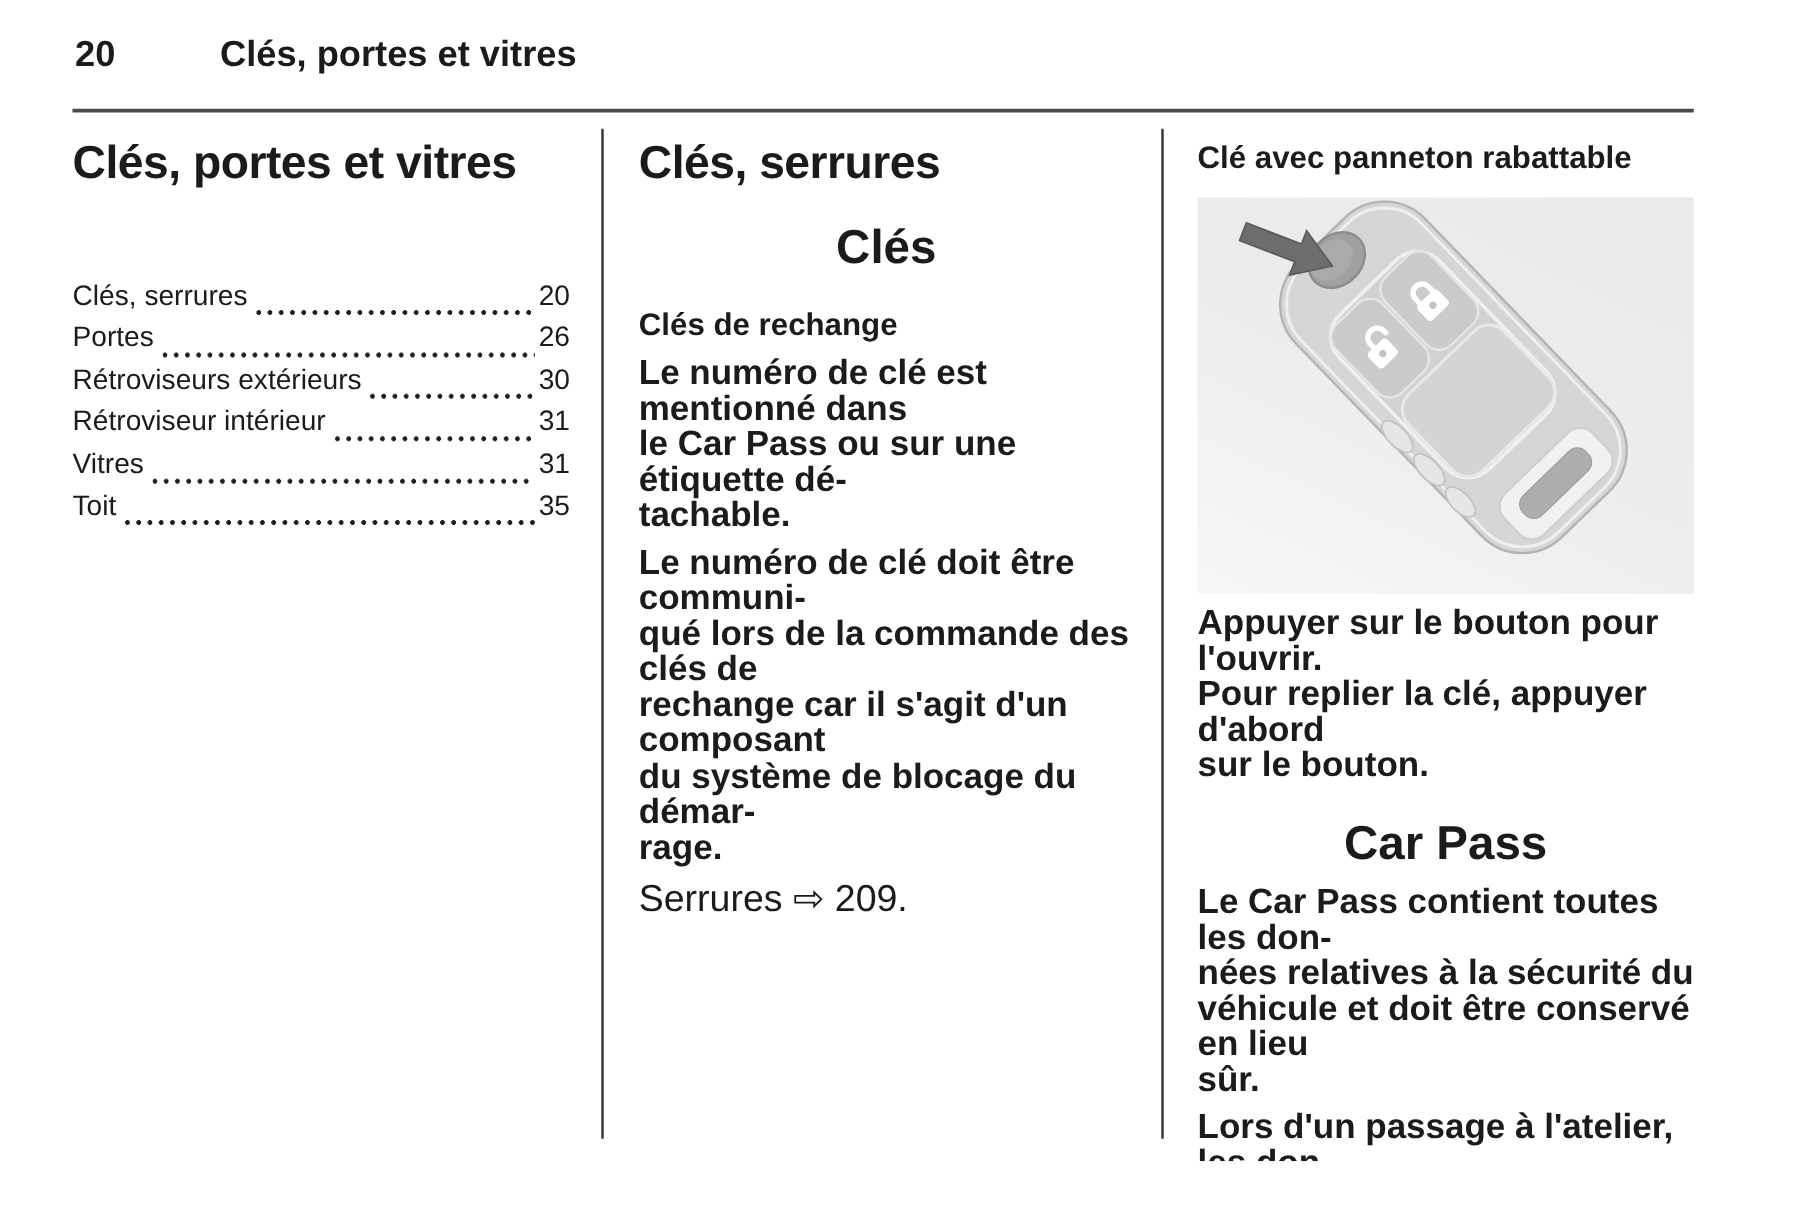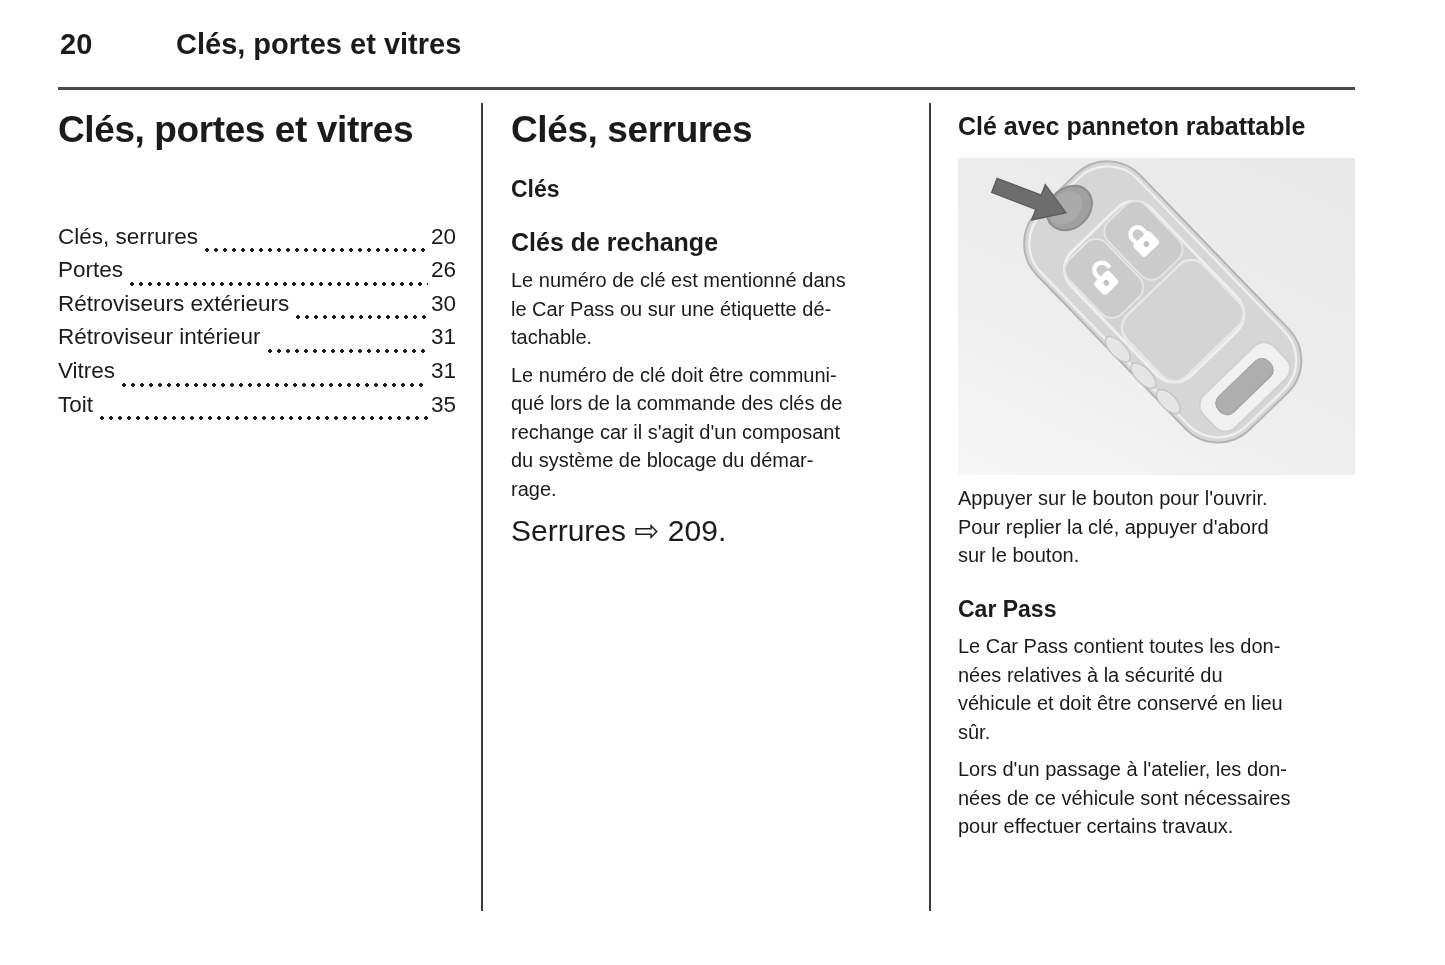--- a/index.html
+++ b/index.html
@@ -19,25 +19,26 @@
   
   .divider{position:absolute;top:103px;height:808px;width:2px;background:#3c3c3c;}
   .divider.d1{left:481px;}
   .divider.d2{left:929px;}
   
   .col{position:absolute;top:103px;}
   .col1{left:58px;width:398px;}
   .col2{left:511px;width:396px;}
   .col3{left:958px;width:397px;}
   h1.title{font-size:37px;line-height:1.15;font-weight:bold;margin:6px 0 0;letter-spacing:-0.4px;}
-  h2.sub{font-size:23px;line-height:1.2;font-weight:bold;margin:24px 0 0;}
+  h2.sub{font-size:38px;line-height:1.2;font-weight:bold;margin:24px 0 0;text-align:center;}
   h3.subsub{font-size:25px;line-height:1.2;font-weight:bold;margin:24px 0 0;}
   .body-text{
-    font-size:20px;line-height:28.5px;margin:9px 0 0;
+    font-size:28px;line-height:28.5px;margin:9px 0 0;
     white-space:pre-line;
+    font-weight:bold;
   }
   .body-text + .body-text{}
   .ref-line{font-size:30px;line-height:28.5px;margin:14px 0 0;}
   
   .toc{margin-top:72px;}
   .toc-row{display:flex;align-items:baseline;height:33.6px;font-size:22.5px;}
   .toc-label{white-space:nowrap;}
   .toc-dots{
     flex:1;height:4px;align-self:flex-end;
     margin:0 3px 5px 7px;

